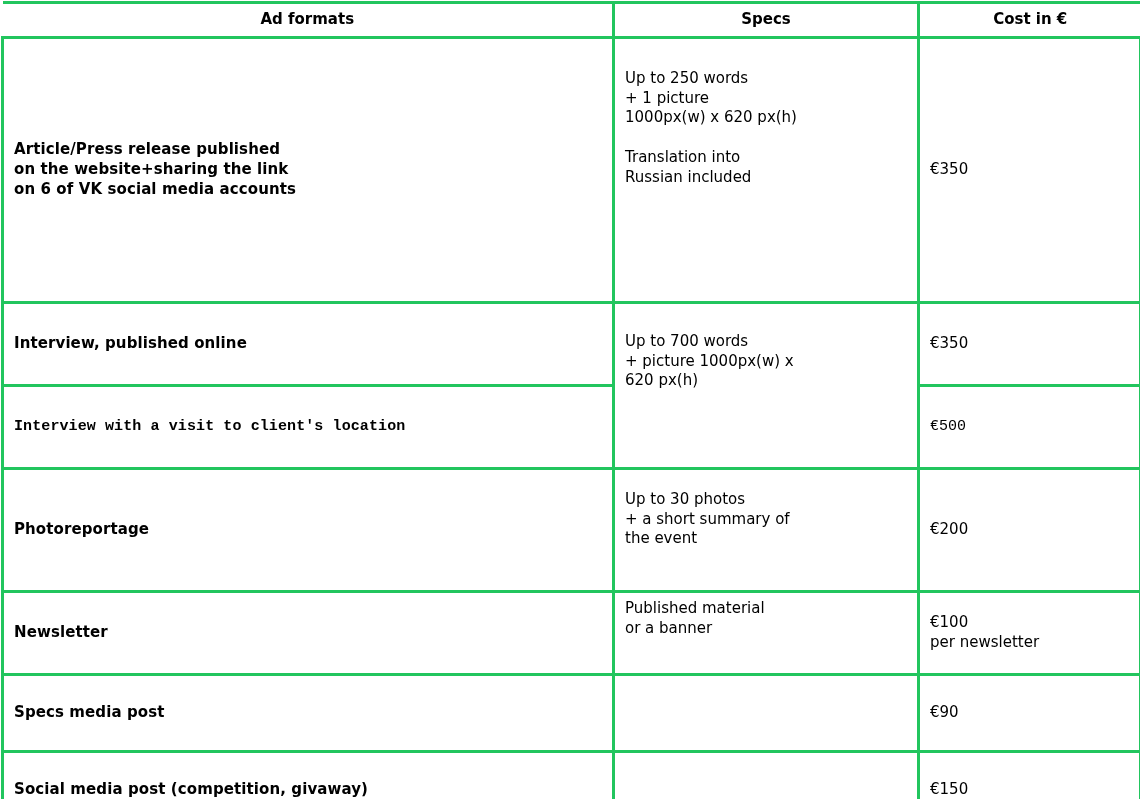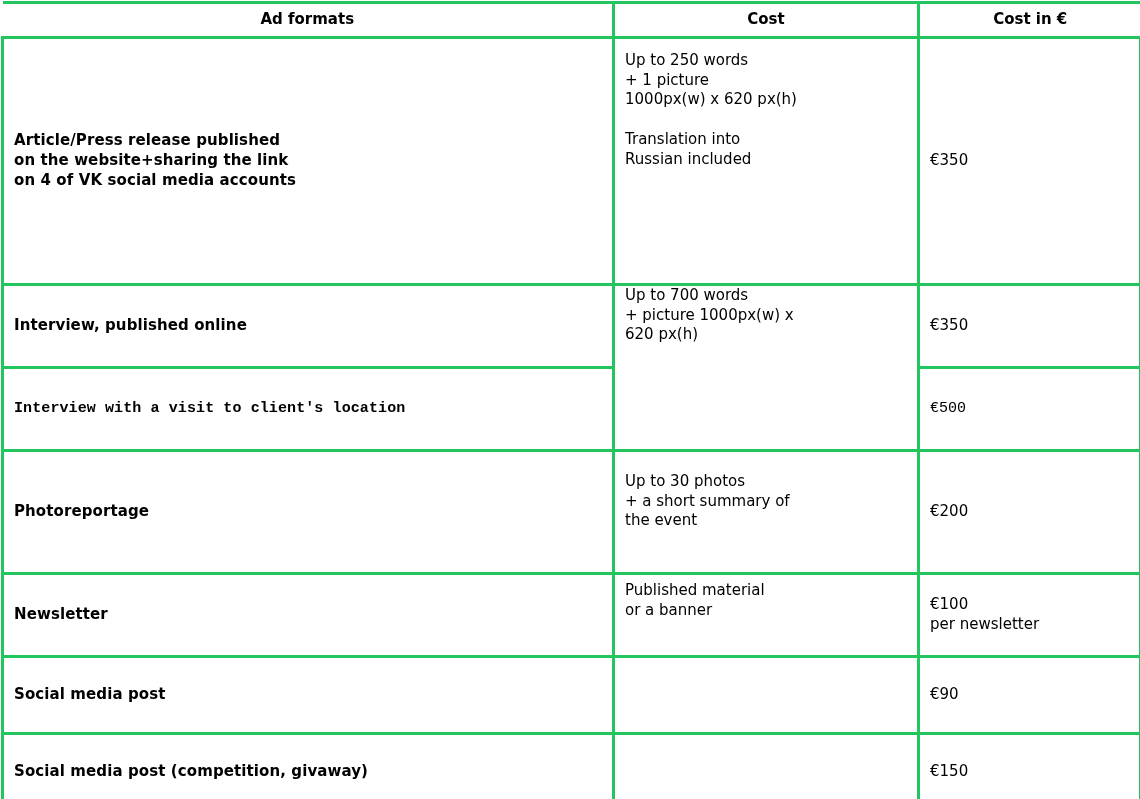--- a/index.html
+++ b/index.html
@@ -68,50 +68,50 @@
 
   
   tr.r-article td { height: 226px; }
   tr.r-interview-online td { height: 68px; }
   tr.r-interview-visit td { height: 68px; font-family: Liberation Mono, monospace; }
   tr.r-photo td { height: 94px; }
   tr.r-newsletter td { height: 68px; }
   tr.r-smp td { height: 62px; }
   tr.r-smp-comp td { height: 62px; }
 
-  tr.r-article td.specs { vertical-align: top; padding-top: 12px; }
+  tr.r-article td.specs { vertical-align: top; padding-top: 30px; }
   tr.r-article td.cost,
   tr.r-video td.cost { vertical-align: middle; }
-  tr.r-interview-online td.specs { vertical-align: top; padding-top: 0; }
+  tr.r-interview-online td.specs { vertical-align: top; padding-top: 28px; }
   tr.r-photo td.specs { vertical-align: top; padding-top: 20px; }
   tr.r-newsletter td.specs { vertical-align: top; }
 </style>
 </head>
 <body>
 
 <div class="sheet">
   <table class="rate-card">
     <colgroup>
       <col class="c-format">
       <col class="c-specs">
       <col class="c-cost">
     </colgroup>
     <thead>
       <tr>
         <th class="h-format">Ad formats</th>
-        <th class="h-specs">Cost</th>
+        <th class="h-specs">Specs</th>
         <th class="h-cost">Cost in €</th>
       </tr>
     </thead>
     <tbody>
 
       <tr class="r-article">
         <td class="format multi">Article/Press release published
 on the website+sharing the link
-on 4 of VK social media accounts</td>
+on 6 of VK social media accounts</td>
         <td class="specs multi">Up to 250 words
 + 1 picture
 1000px(w) x 620 px(h)
 
 Translation into
 Russian included</td>
         <td class="cost multi">€350</td>
       </tr>
 
       <tr class="r-interview-online">
@@ -137,21 +137,21 @@
 
       <tr class="r-newsletter">
         <td class="format multi">Newsletter</td>
         <td class="specs multi">Published material
 or a banner</td>
         <td class="cost multi">€100
 per newsletter</td>
       </tr>
 
       <tr class="r-smp">
-        <td class="format multi">Social media post</td>
+        <td class="format multi">Specs media post</td>
         <td class="specs multi"></td>
         <td class="cost multi">€90</td>
       </tr>
 
       <tr class="r-smp-comp">
         <td class="format multi">Social media post (competition, givaway)</td>
         <td class="specs multi"></td>
         <td class="cost multi">€150</td>
       </tr>
 

